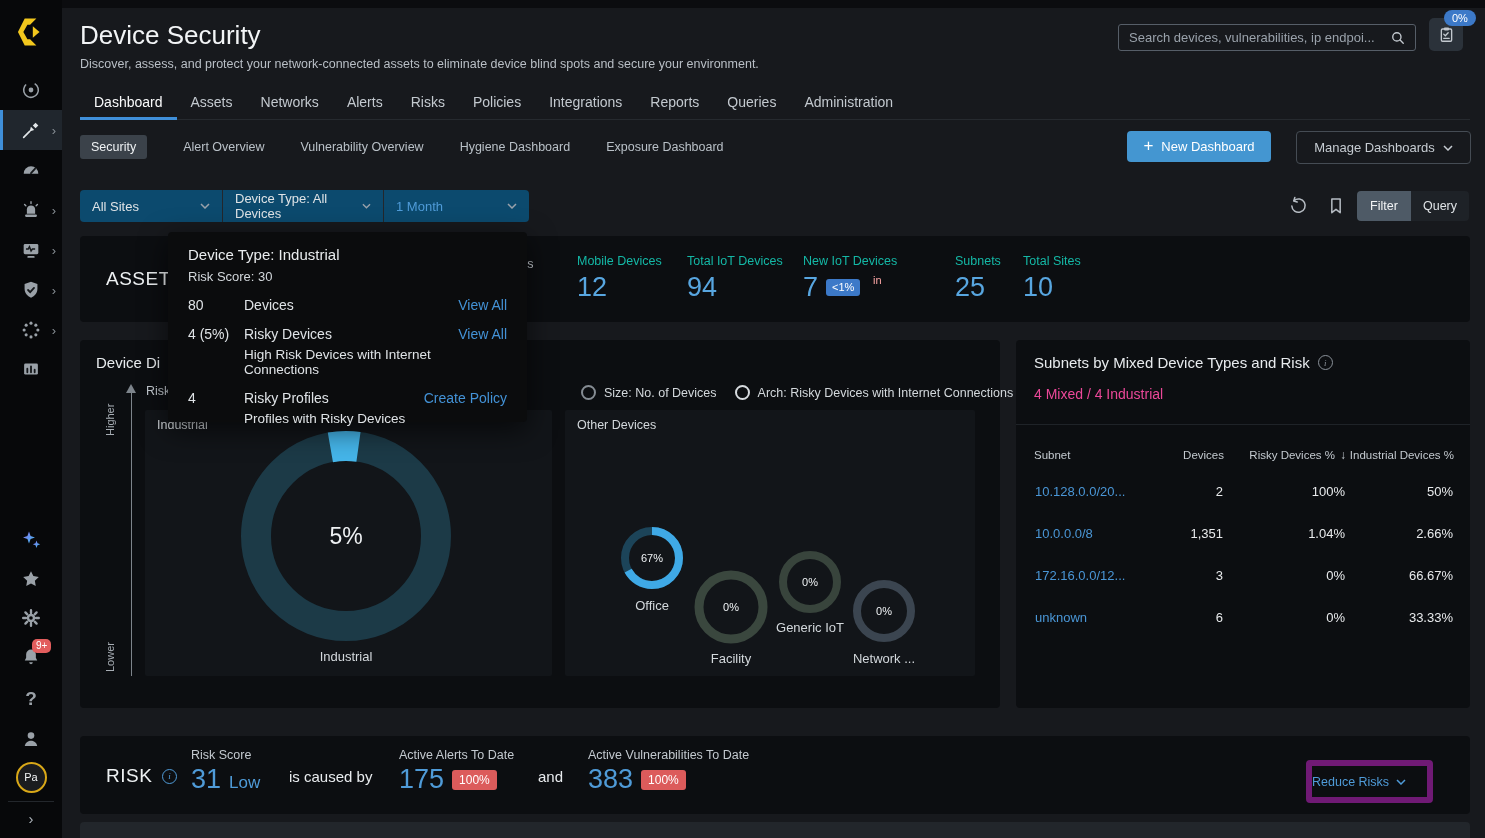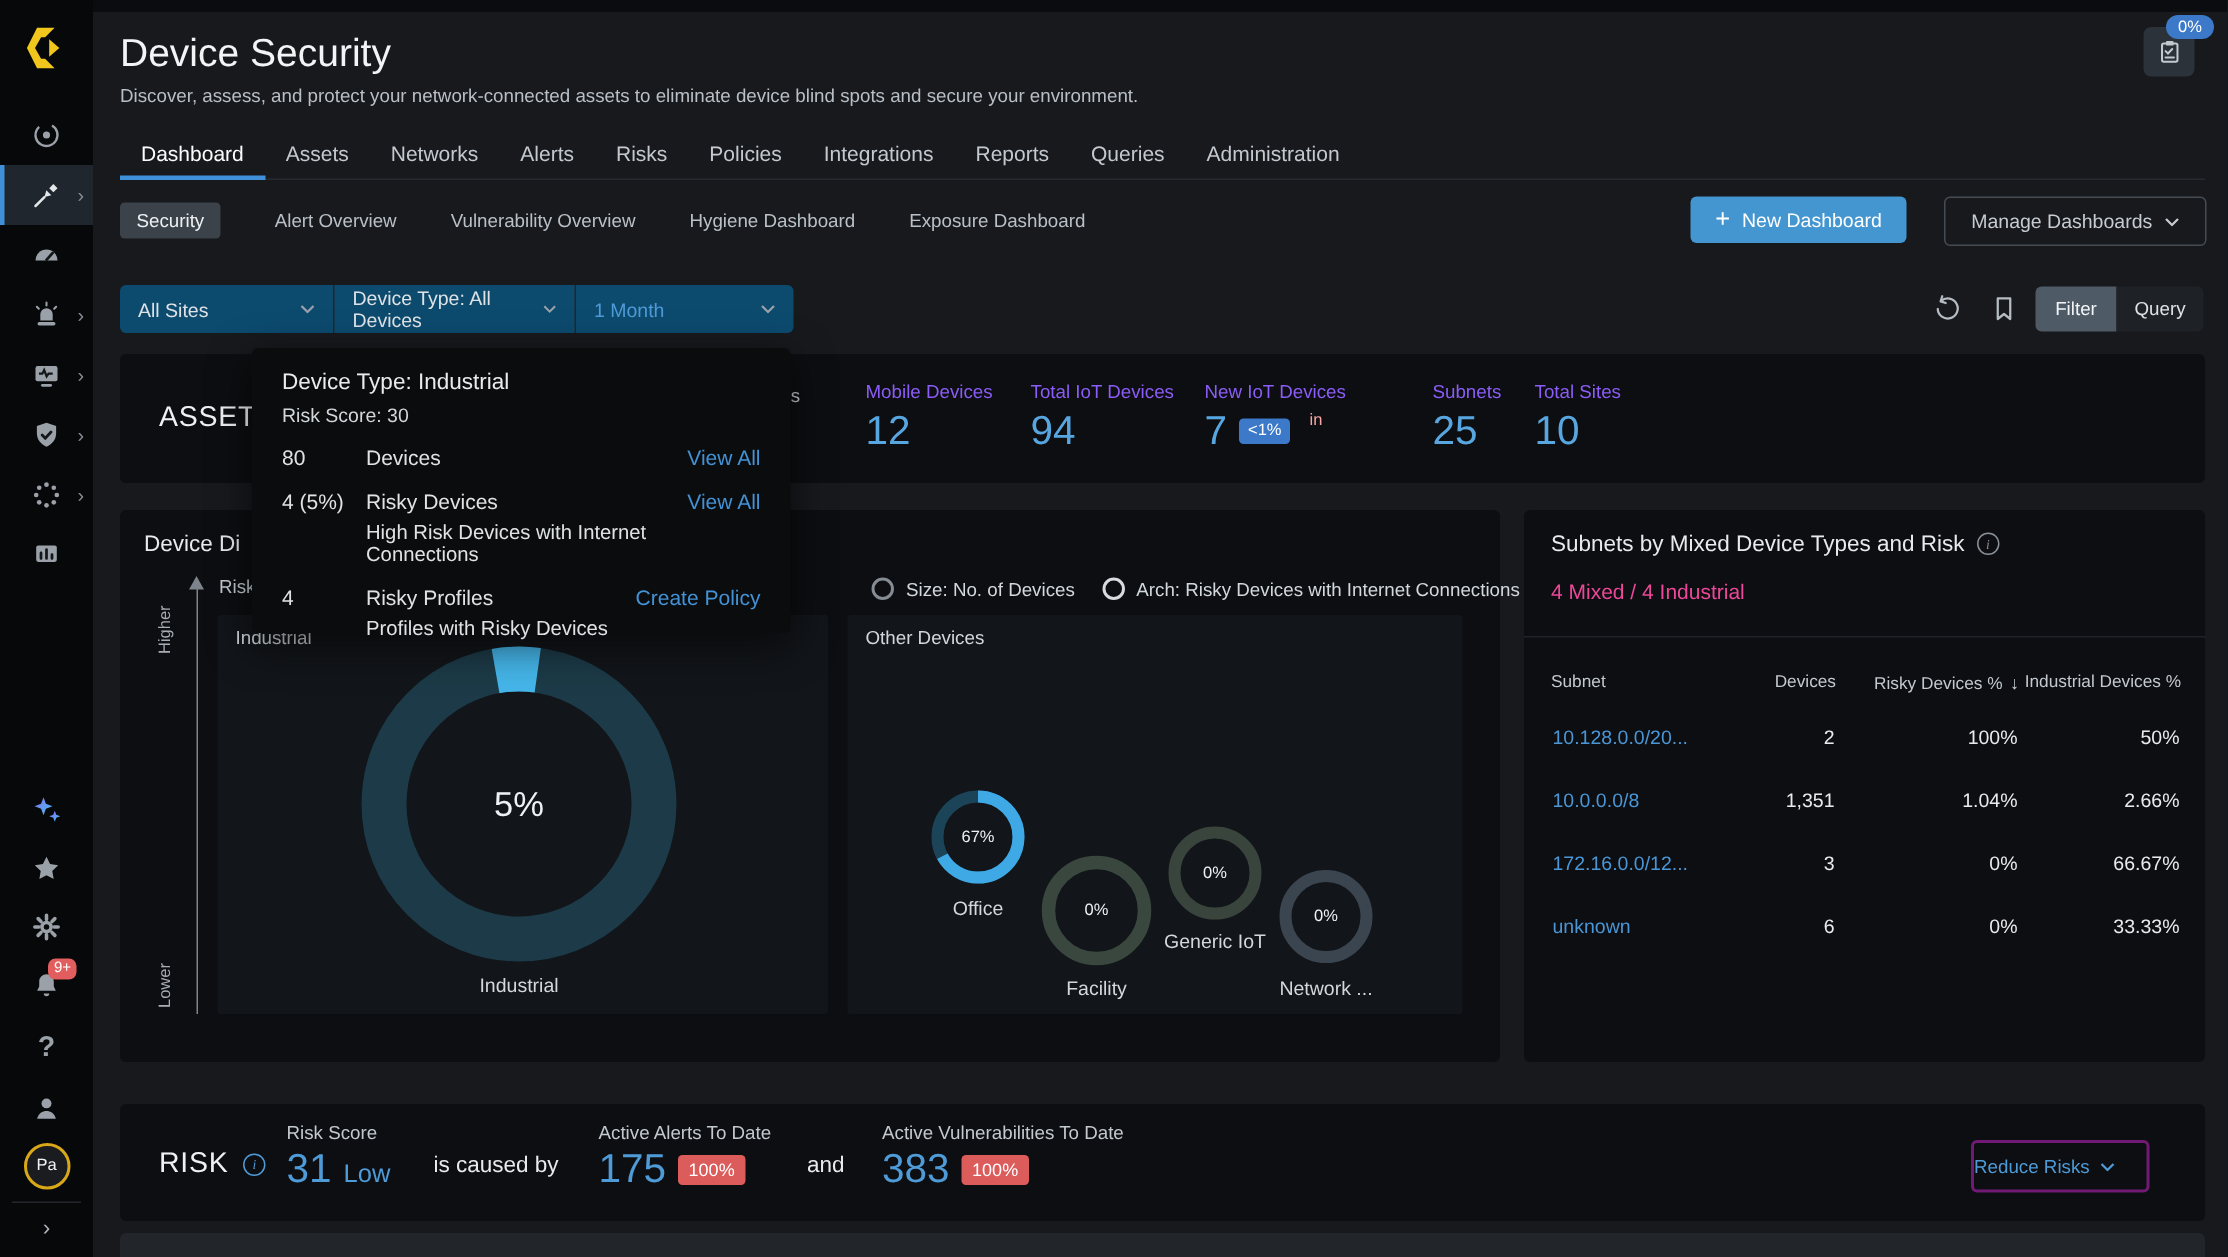--- a/index.html
+++ b/index.html
@@ -54,21 +54,21 @@
   .panel{position:absolute;background:#0c0e11;border-radius:4px;}
   .p-asset{left:80px;top:236px;right:15px;height:86px;}
   .p-dist{left:80px;top:340px;width:920px;height:368px;}
   .p-subnets{left:1016px;top:340px;width:454px;height:368px;}
   .p-risk{left:80px;top:736px;right:15px;height:78px;}
   .bottomband{position:absolute;left:80px;top:822px;right:15px;height:16px;background:#22262b;border-radius:4px 4px 0 0;}
 
   
   .asset-title{position:absolute;left:26px;top:32px;font-size:19px;letter-spacing:.5px;color:#eef1f3;}
   .stat{position:absolute;top:18px;}
-  .stat .lbl{font-size:12.5px;color:#8b5cf6;white-space:nowrap;}
+  .stat .lbl{font-size:12.5px;color:#14b8a6;white-space:nowrap;}
   .stat .val{font-size:27px;color:#58a6e0;margin-top:4px;display:flex;align-items:center;gap:8px;}
   .mini-badge{background:#3c79c8;color:#fff;font-size:11px;border-radius:3px;padding:3px 6px;line-height:1;}
   .conj{position:absolute;left:793px;top:38px;font-size:11px;color:#fca5a5;}
   .frag{position:absolute;left:425px;top:21px;font-size:12.5px;color:#c3c9cf;}
   .cta-visibility{position:absolute;left:1161px;top:29px;width:187px;height:28px;border:1px solid #3f4750;border-radius:4px;color:#4f9bd8;font-size:12.5px;display:flex;align-items:center;justify-content:center;}
 
   
   .dist-title{position:absolute;left:16px;top:14px;font-size:15px;color:#e8ebee;}
   .radios{position:absolute;left:501px;top:45px;display:flex;align-items:flex-end;gap:18px;}
   .radio{display:flex;align-items:center;gap:8px;font-size:12.5px;color:#d3d8dc;white-space:nowrap;}
@@ -101,21 +101,21 @@
 
   
   .risk-title{position:absolute;left:26px;top:29px;font-size:19px;letter-spacing:.5px;color:#eef1f3;display:flex;align-items:center;gap:10px;}
   .rgroup{position:absolute;top:12px;}
   .rgroup .lbl{font-size:12.5px;color:#c3c9cf;white-space:nowrap;}
   .rgroup .row{display:flex;align-items:baseline;gap:8px;margin-top:2px;}
   .rgroup .big{font-size:27px;color:#4f9bd8;}
   .rgroup .sev{font-size:17px;color:#4f9bd8;}
   .red-badge{background:#dc5b5b;color:#fff;font-size:12px;border-radius:3px;padding:4px 7px;line-height:1;align-self:center;}
   .rconn{position:absolute;top:32px;font-size:15px;color:#e8ebee;}
-  .btn-reduce{position:absolute;right:37px;top:24px;width:115px;height:31px;border:2px solid #701a75;border-radius:4px;color:#4f9bd8;font-size:12.5px;display:flex;align-items:center;justify-content:flex-start;gap:7px;}
+  .btn-reduce{position:absolute;right:37px;top:24px;width:115px;height:31px;border:6px solid #701a75;border-radius:4px;color:#4f9bd8;font-size:12.5px;display:flex;align-items:center;justify-content:flex-start;gap:7px;}
 
   
   .tooltip{position:absolute;left:168px;top:232px;width:359px;height:190px;background:#0b0c0d;border-radius:4px;box-shadow:0 8px 28px rgba(0,0,0,.6);z-index:40;padding:14px 20px;box-sizing:border-box;}
   .tt-title{font-size:15px;color:#e9ecee;}
   .tt-sub{font-size:13px;color:#d2d7db;margin-top:6px;}
   .tt-row{display:grid;grid-template-columns:56px 1fr auto;margin-top:13px;font-size:14px;color:#dfe3e6;align-items:baseline;}
   .tt-row .act{color:#4392d6;}
   .tt-desc{margin:5px 0 0 56px;font-size:13.5px;color:#dfe3e6;}
 
   svg.ic{display:block;}
@@ -260,20 +260,27 @@
 
     <div class="s-sep"></div>
     <div class="s-item" style="top:800px;height:36px;">
       <span class="bigchev">›</span>
     </div>
   </aside>
 
   <div class="page-title">Device Security</div>
   <div class="page-sub">Discover, assess, and protect your network-connected assets to eliminate device blind spots and secure your environment.</div>
 
+  <div class="search-box">
+    <input placeholder="Search devices, vulnerabilities, ip endpoi..." style="">
+    <svg class="ic" width="18" height="18" viewBox="0 0 24 24" style="margin-right:8px;">
+      <circle cx="10.5" cy="10.5" r="5.5" fill="none" stroke="#c3c9cf" stroke-width="1.8"></circle>
+      <path d="M14.8 14.8L19 19" stroke="#c3c9cf" stroke-width="1.8" stroke-linecap="round"></path>
+    </svg>
+  </div>
 
   <div class="clip-btn">
     <svg class="ic" width="19" height="19" viewBox="0 0 24 24">
       <rect x="5.5" y="5" width="13" height="15.5" rx="1.5" fill="none" stroke="#c3c9cf" stroke-width="1.7"></rect>
       <rect x="8.8" y="3" width="6.4" height="3.8" rx="1" fill="#c3c9cf"></rect>
       <path d="M8.5 11.5l2 2 3.6-3.8" fill="none" stroke="#c3c9cf" stroke-width="1.7" stroke-linecap="round"></path>
       <path d="M8.5 16.8h7" stroke="#c3c9cf" stroke-width="1.7" stroke-linecap="round"></path>
     </svg>
   </div>
   <div class="cov-badge">0%</div>

